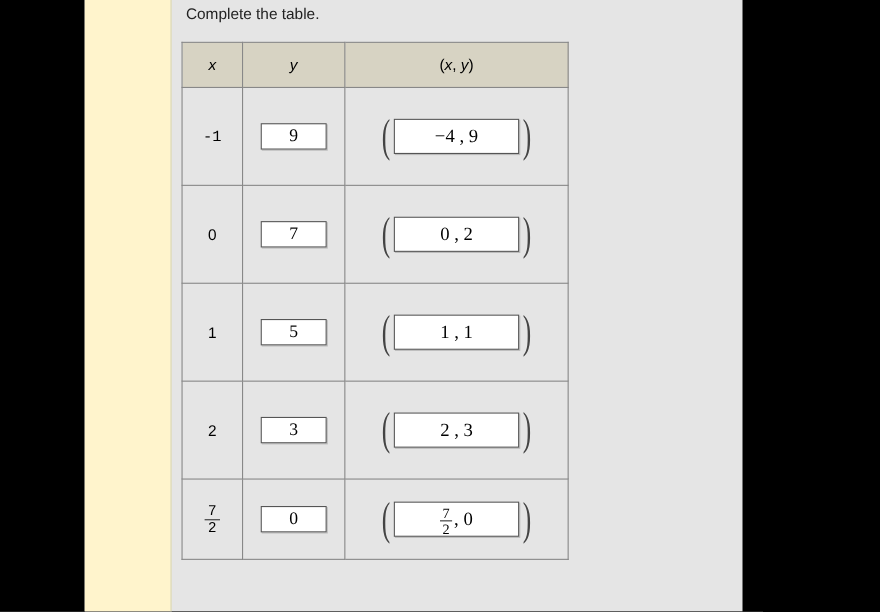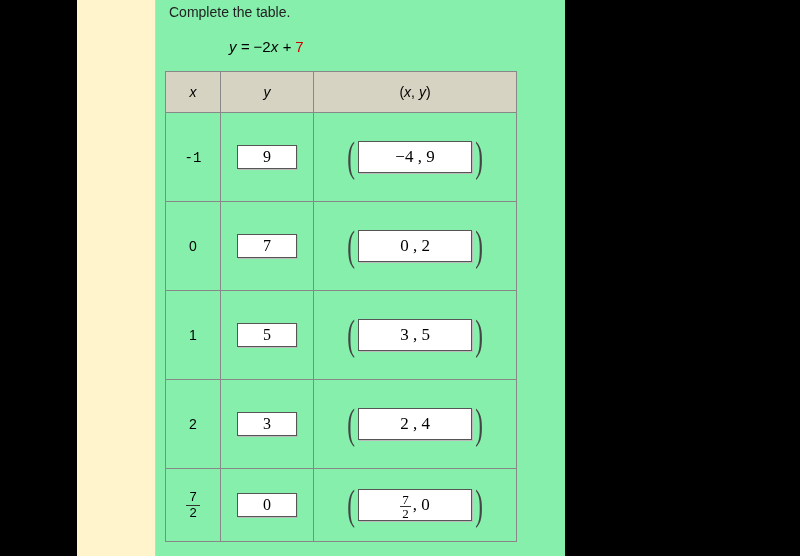--- a/index.html
+++ b/index.html
@@ -13,23 +13,23 @@
     width: 800px;
     height: 556px;
     background: #000;
     position: relative;
     overflow: hidden;
   }
   .content-area {
     position: absolute;
     left: 77px;
     top: 0;
-    width: 488px;
+    width: 598px;
     height: 556px;
-    background: #86efac;
+    background: #e5e5e5;
   }
   .sidebar {
     position: absolute;
     left: 0;
     top: 0;
     width: 78px;
     height: 556px;
     background: #fff4cc;
     border-right: 1px solid #d3d3b8;
   }
@@ -147,27 +147,20 @@
 </style>
 </head>
 <body>
 <div class="page">
   <div class="content-area">
     <div class="sidebar"></div>
     <div class="main">
 
       <div class="instruction">Complete the table.</div>
 
-      <div class="equation">
-        <span class="y">y</span>
-        <span> = </span>
-        <span class="minus2x">−2<span style="font-style:italic">x</span></span>
-        <span> + </span>
-        <span class="seven">7</span>
-      </div>
 
       <table class="func-table">
         <tbody>
             <tr>
           <th class="col-x">x</th>
           <th class="col-y">y</th>
           <th class="col-xy">(<span>x</span>, <span>y</span>)</th>
         </tr>
 
         <tr>
@@ -196,33 +189,33 @@
           </td>
         </tr>
 
         <tr>
           <td class="x-cell">1</td>
           <td>
             <span class="y-input">5</span>
           </td>
           <td class="pair-cell">
             <span class="paren">(</span>
-            <span class="pair-input">3 , 5</span>
+            <span class="pair-input">1 , 1</span>
             <span class="paren">)</span>
           </td>
         </tr>
 
         <tr>
           <td class="x-cell">2</td>
           <td>
             <span class="y-input">3</span>
           </td>
           <td class="pair-cell">
             <span class="paren">(</span>
-            <span class="pair-input">2 , 4</span>
+            <span class="pair-input">2 , 3</span>
             <span class="paren">)</span>
           </td>
         </tr>
 
         <tr class="last">
           <td class="x-cell">
             <span class="frac">
               <span class="num">7</span>
               <span class="den">2</span>
             </span>

